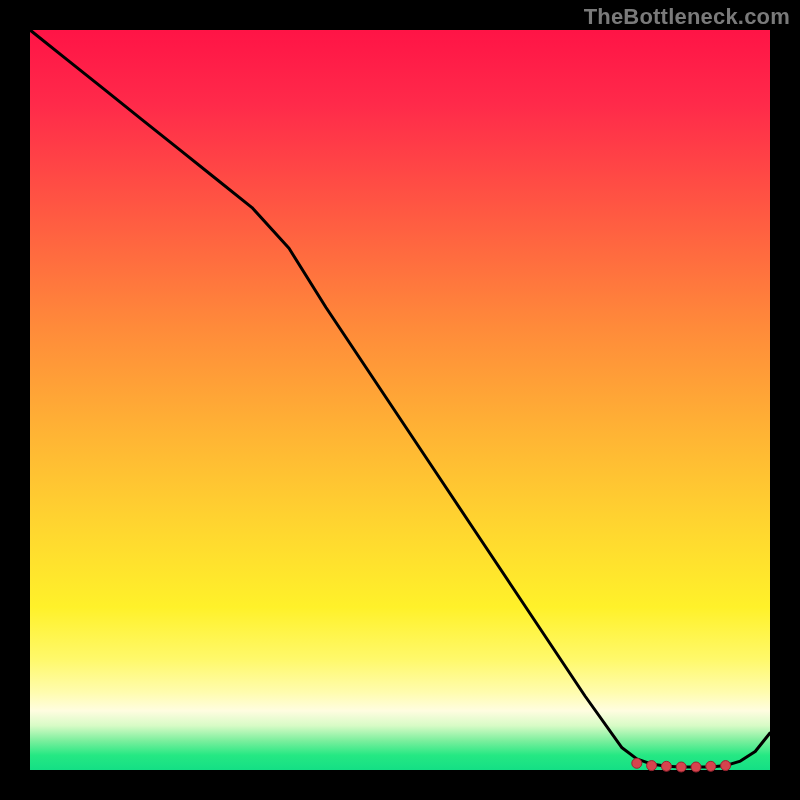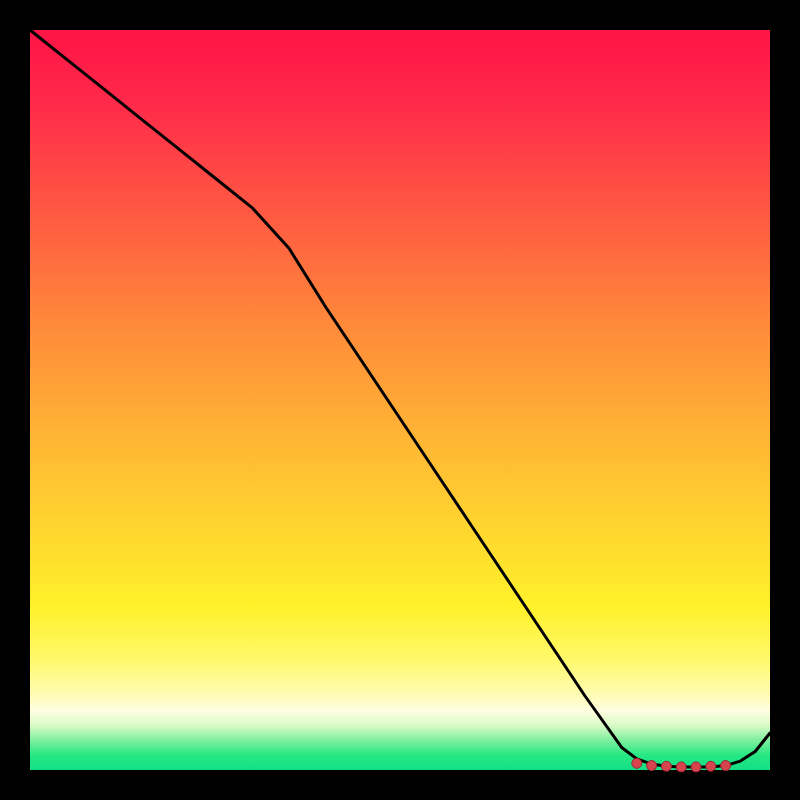--- a/index.html
+++ b/index.html
@@ -70,20 +70,21 @@
   .dots .dot {
     fill: #d6444e;
     stroke: #9a2430;
     stroke-width: 1;
   }
 </style>
 </head>
 <body>
 
 <div class="stage">
+  <div class="watermark">TheBottleneck.com</div>
 
   <div class="plot">
     <svg class="curve" viewBox="0 0 740 740">
       <path id="curve-path" class="curve-path" d="M0.0 0.0 L37.0 29.6 L74.0 59.2 L111.0 88.8 L148.0 118.4 L185.0 148.0 L222.0 177.6 L259.0 218.3 L296.0 277.5 L333.0 333.0 L370.0 388.5 L407.0 444.0 L444.0 499.5 L481.0 555.0 L518.0 610.5 L555.0 666.0 L592.0 717.8 L606.8 728.9 L621.6 734.1 L636.4 736.3 L651.2 737.0 L666.0 737.0 L680.8 737.0 L695.6 735.6 L710.4 731.1 L725.2 721.5 L740.0 703.0"></path>
       <g id="dots" class="dots">
           <circle class="dot" cx="606.8" cy="733.3" r="5"></circle>
           <circle class="dot" cx="621.6" cy="735.6" r="5"></circle>
           <circle class="dot" cx="636.4" cy="736.3" r="5"></circle>
           <circle class="dot" cx="651.2" cy="737.0" r="5"></circle>
           <circle class="dot" cx="666.0" cy="737.0" r="5"></circle>

